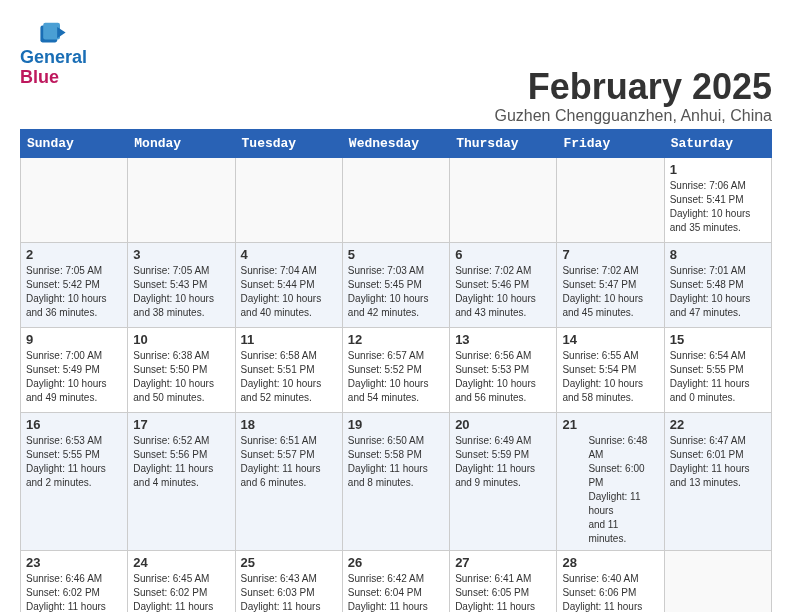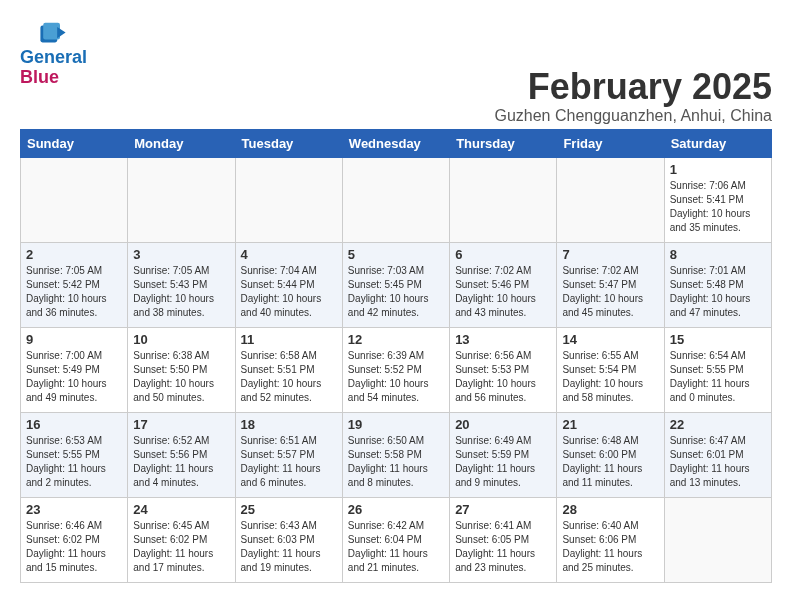--- a/index.html
+++ b/index.html
@@ -55,20 +55,21 @@
       border: 1px solid #ccc;
     }
     .calendar-table th {
       background-color: #2962b5;
       color: #fff;
       font-size: 13px;
       font-weight: bold;
       padding: 6px 6px;
       text-align: left;
       border: 1px solid #2962b5;
+      font-family: Liberation Mono, monospace;
     }
     .calendar-table td {
       border: 1px solid #ccc;
       vertical-align: top;
       padding: 4px 5px;
       width: calc(100% / 7);
       min-height: 80px;
       height: 85px;
       font-size: 10.5px;
       color: #333;
@@ -214,21 +215,21 @@
         </td>
         <td>
           <span class="day-number">11</span>
           <div class="day-info" style="white-space: pre-line;">Sunrise: 6:58 AM
 Sunset: 5:51 PM
 Daylight: 10 hours
 and 52 minutes.</div>
         </td>
         <td>
           <span class="day-number">12</span>
-          <div class="day-info" style="white-space: pre-line;">Sunrise: 6:39 AM
+          <div class="day-info" style="white-space: pre-line;">Sunrise: 6:57 AM
 Sunset: 5:52 PM
 Daylight: 10 hours
 and 54 minutes.</div>
         </td>
         <td>
           <span class="day-number">13</span>
           <div class="day-info" style="white-space: pre-line;">Sunrise: 6:56 AM
 Sunset: 5:53 PM
 Daylight: 10 hours
 and 56 minutes.</div>
@@ -279,21 +280,21 @@
         </td>
         <td>
           <span class="day-number">20</span>
           <div class="day-info" style="white-space: pre-line;">Sunrise: 6:49 AM
 Sunset: 5:59 PM
 Daylight: 11 hours
 and 9 minutes.</div>
         </td>
         <td>
           <span class="day-number">21</span>
-          <div class="day-info" style="white-space: pre-line;">Sunrise: 6:48 AM
+          <div class="day-info" style="white-space: pre-line; margin-left: 26px;">Sunrise: 6:48 AM
 Sunset: 6:00 PM
 Daylight: 11 hours
 and 11 minutes.</div>
         </td>
         <td>
           <span class="day-number">22</span>
           <div class="day-info" style="white-space: pre-line;">Sunrise: 6:47 AM
 Sunset: 6:01 PM
 Daylight: 11 hours
 and 13 minutes.</div>

